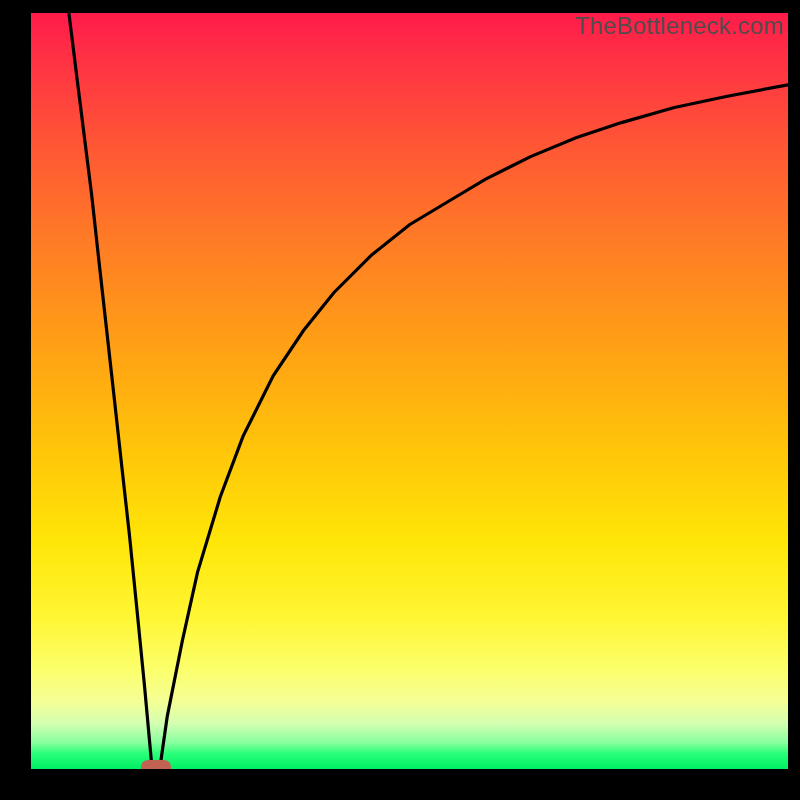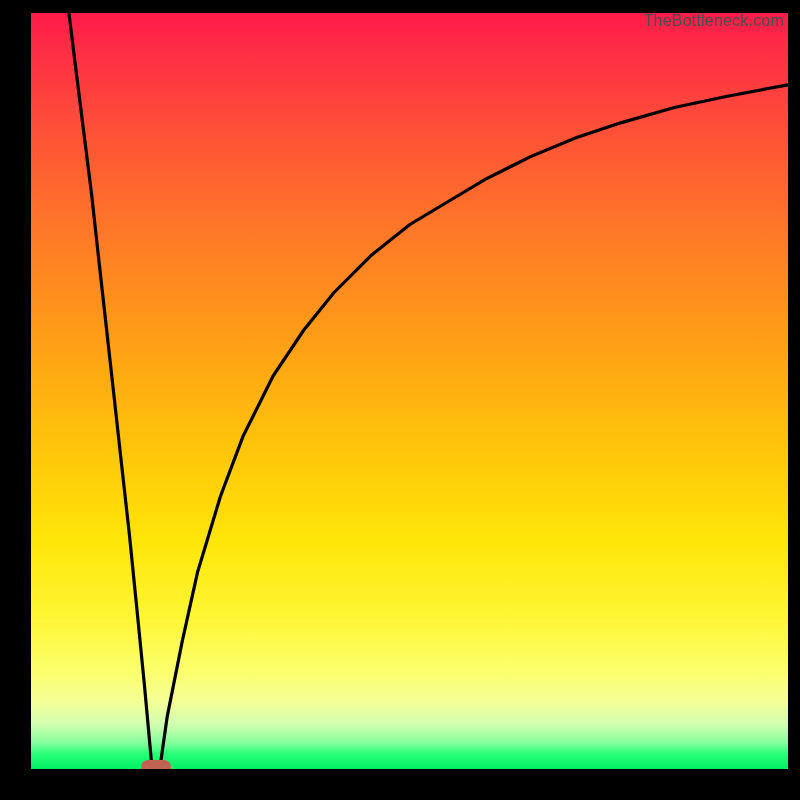--- a/index.html
+++ b/index.html
@@ -54,21 +54,21 @@
   }
   svg.curve {
     position: absolute;
     inset: 0;
   }
   .watermark {
     position: absolute;
     top: 12px;
     right: 16px;
     color: #4d4d4d;
-    font-size: 16px;
+    font-size: 24px;
     letter-spacing: 0.2px;
     font-weight: 400;
   }
 </style>
 </head>
 <body>
 
 <div class="frame">
 
   <div class="plot-area">

